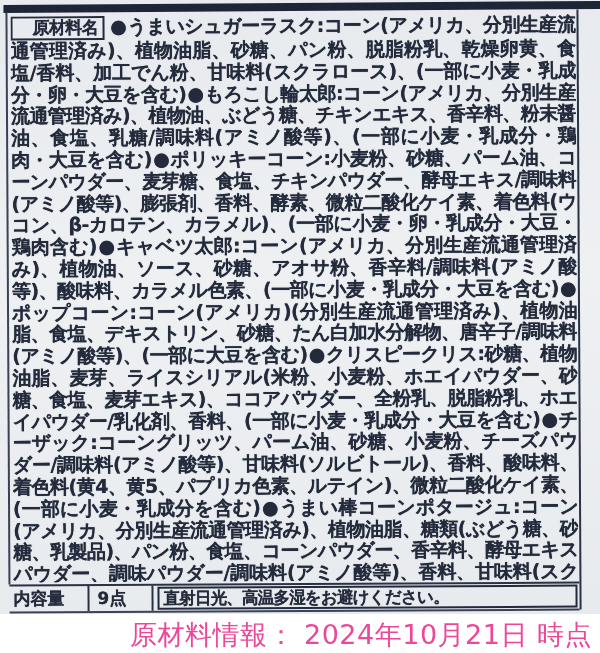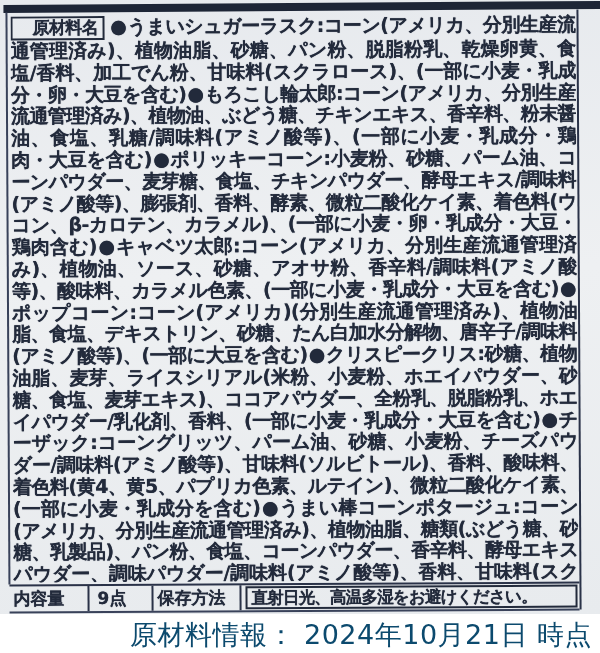--- a/index.html
+++ b/index.html
@@ -35,42 +35,41 @@
   .fcell { display:flex; align-items:center; padding:0 4px; white-space:nowrap; overflow:hidden; }
   .fcell.contents-label { width:80px; border-right:2px solid #2a3248; }
   .fcell.contents-value { width:64px; border-right:2px solid #2a3248; font-weight:600;padding-left:8px; }
   .fcell.storage-label  { width:88px; border-right:2px solid #2a3248; }
   .fcell.storage-value  { flex:1; border:2px solid #222a3b; margin:1px 2px 1px 4px;
                           font-weight:600; font-size:16.5px; letter-spacing:-0.8px; }
 
   
   .caption { position:absolute; left:0; top:616px; width:592px; height:37px;
              display:flex; align-items:center; justify-content:flex-end;
-             color:#0c4a6e; font-size:27px; font-weight:500; letter-spacing:0.5px;
+             color:#ec4899; font-size:27px; font-weight:500; letter-spacing:0.5px;
              font-family:"DejaVu Sans","Liberation Sans",sans-serif; }
 </style>
 </head>
 <body>
 
 <div class="stage">
 
   <div class="photo">
     <div class="photo-inner">
       <div class="top-border"></div>
       <div class="left-border"></div>
       <div class="right-border"></div>
 
       <div class="body-text">
         <span class="hdr-box">原材料名</span><span class="sec"><span class="bullet">●</span><span>うまいシュガーラスク</span><span>:</span><span>コーン(アメリカ、分別生産流通管理済み)、植物油脂、砂糖、パン粉、脱脂粉乳、乾燥卵黄、食塩/香料、加工でん粉、甘味料(スクラロース)、(一部に小麦・乳成分・卵・大豆を含む)</span></span><span class="sec"><span class="bullet">●</span><span>もろこし輪太郎</span><span>:</span><span>コーン(アメリカ、分別生産流通管理済み)、植物油、ぶどう糖、チキンエキス、香辛料、粉末醤油、食塩、乳糖/調味料(アミノ酸等)、(一部に小麦・乳成分・鶏肉・大豆を含む)</span></span><span class="sec"><span class="bullet">●</span><span>ポリッキーコーン</span><span>:</span><span>小麦粉、砂糖、パーム油、コーンパウダー、麦芽糖、食塩、チキンパウダー、酵母エキス/調味料(アミノ酸等)、膨張剤、香料、酵素、微粒二酸化ケイ素、着色料(ウコン、β-カロテン、カラメル)、(一部に小麦・卵・乳成分・大豆・鶏肉含む)</span></span><span class="sec"><span class="bullet">●</span><span>キャベツ太郎</span><span>:</span><span>コーン(アメリカ、分別生産流通管理済み)、植物油、ソース、砂糖、アオサ粉、香辛料/調味料(アミノ酸等)、酸味料、カラメル色素、(一部に小麦・乳成分・大豆を含む)</span></span><span class="sec"><span class="bullet">●</span><span>ポップコーン</span><span>:</span><span>コーン(アメリカ)(分別生産流通管理済み)、植物油脂、食塩、デキストリン、砂糖、たん白加水分解物、唐辛子/調味料(アミノ酸等)、(一部に大豆を含む)</span></span><span class="sec"><span class="bullet">●</span><span>クリスピークリス</span><span>:</span><span>砂糖、植物油脂、麦芽、ライスシリアル(米粉、小麦粉、ホエイパウダー、砂糖、食塩、麦芽エキス)、ココアパウダー、全粉乳、脱脂粉乳、ホエイパウダー/乳化剤、香料、(一部に小麦・乳成分・大豆を含む)</span></span><span class="sec"><span class="bullet">●</span><span>チーザック</span><span>:</span><span>コーングリッツ、パーム油、砂糖、小麦粉、チーズパウダー/調味料(アミノ酸等)、甘味料(ソルビトール)、香料、酸味料、着色料(黄4、黄5、パプリカ色素、ルテイン)、微粒二酸化ケイ素、(一部に小麦・乳成分を含む)</span></span><span class="sec"><span class="bullet">●</span><span>うまい棒コーンポタージュ</span><span>:</span><span>コーン(アメリカ、分別生産流通管理済み)、植物油脂、糖類(ぶどう糖、砂糖、乳製品)、パン粉、食塩、コーンパウダー、香辛料、酵母エキスパウダー、調味パウダー/調味料(アミノ酸等)、香料、甘味料(スクラロース)、(一部に小麦・乳成分・大豆・鶏肉・豚肉・ごまを含む)</span></span>
       </div>
 
       <div class="footer-row">
         <div class="fcell contents-label">内容量</div>
         <div class="fcell contents-value">9点</div>
-        <div class="fcell storage-label">保存方法</div>
         <div class="fcell storage-value">直射日光、高温多湿をお避けください。</div>
       </div>
     </div>
   </div>
 
   <div class="caption">原材料情報： 2024年10月21日 時点</div>
 
 </div>
 
 </body></html>

